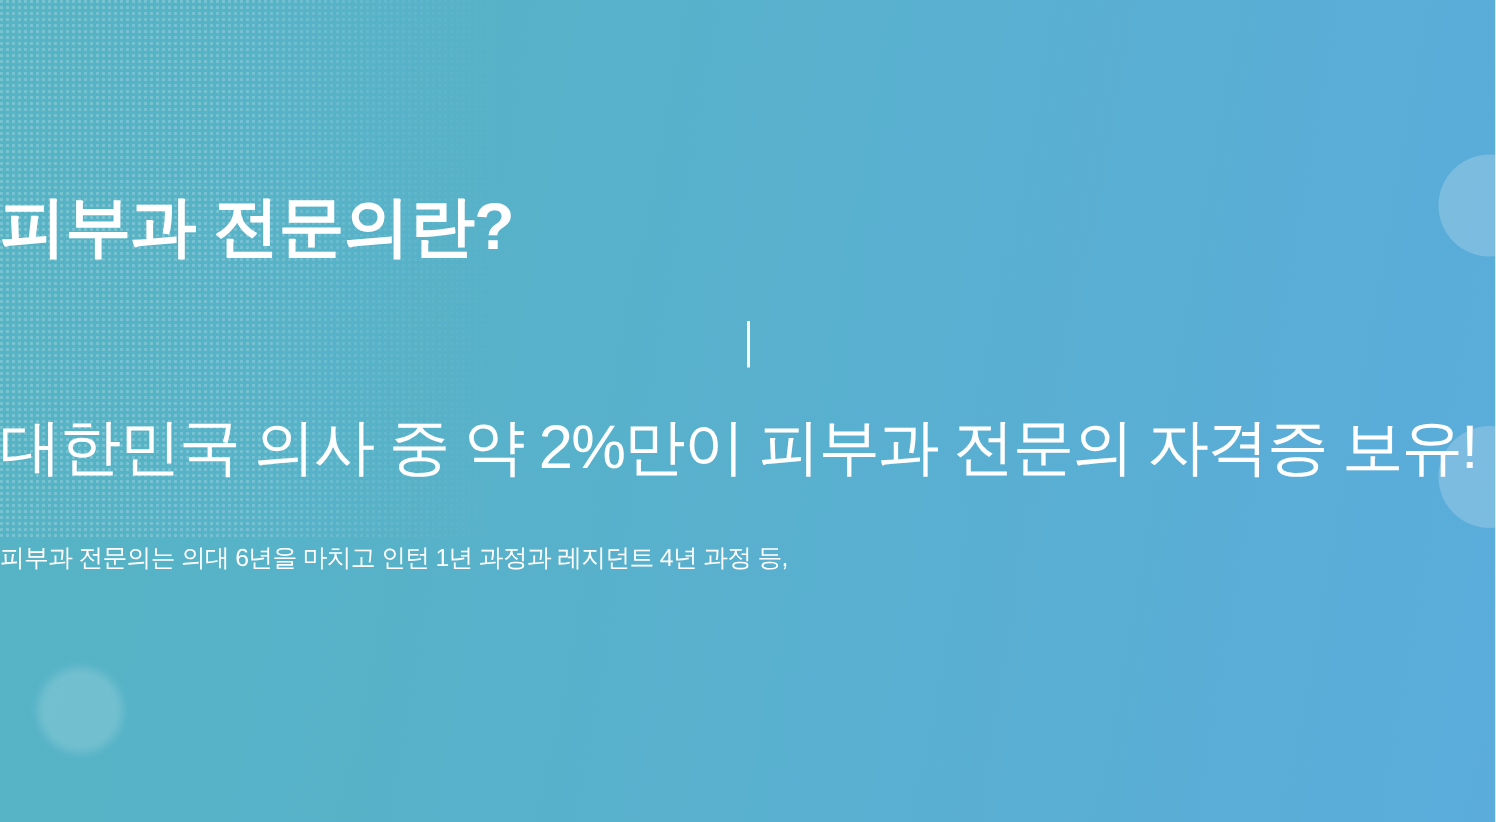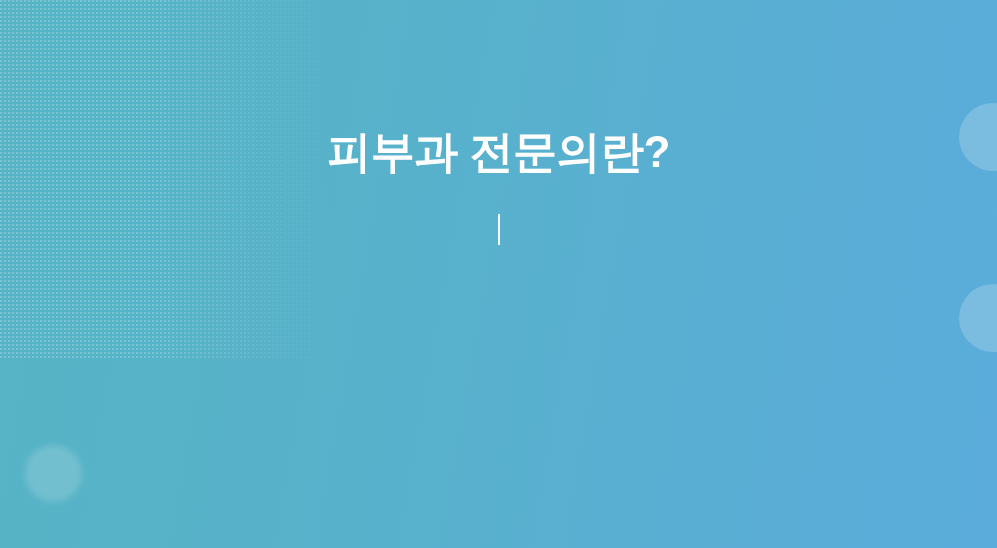--- a/index.html
+++ b/index.html
@@ -71,21 +71,20 @@
     filter: blur(3px);
   }
 
   
 
   .content {
     position: relative;
     z-index: 2;
     width: 100%;
     height: 100%;
-    text-align: center;
     color: #ffffff;
   }
 
   .title {
     position: absolute;
     left: 0;
     right: 0;
     top: 126px;
     font-size: 44px;
     font-weight: 700;
@@ -144,18 +143,20 @@
   <div class="blob blob-right-top"></div>
   <div class="blob blob-right-bottom"></div>
   <div class="blob blob-left-bottom"></div>
 
   <div class="content">
 
     <div class="title">피부과 전문의란?</div>
 
     <div class="divider"></div>
 
+    <div class="headline">대한민국 의사 중 약 2%만이 피부과 전문의 자격증 보유!</div>
 
     <div class="body-block">
+      <div class="body-line">피부과 전문의는 의대 6년을 마치고 인턴 1년 과정과 레지던트 4년 과정 등,</div>
     </div>
 
   </div>
 </div>
 
 </body></html>

